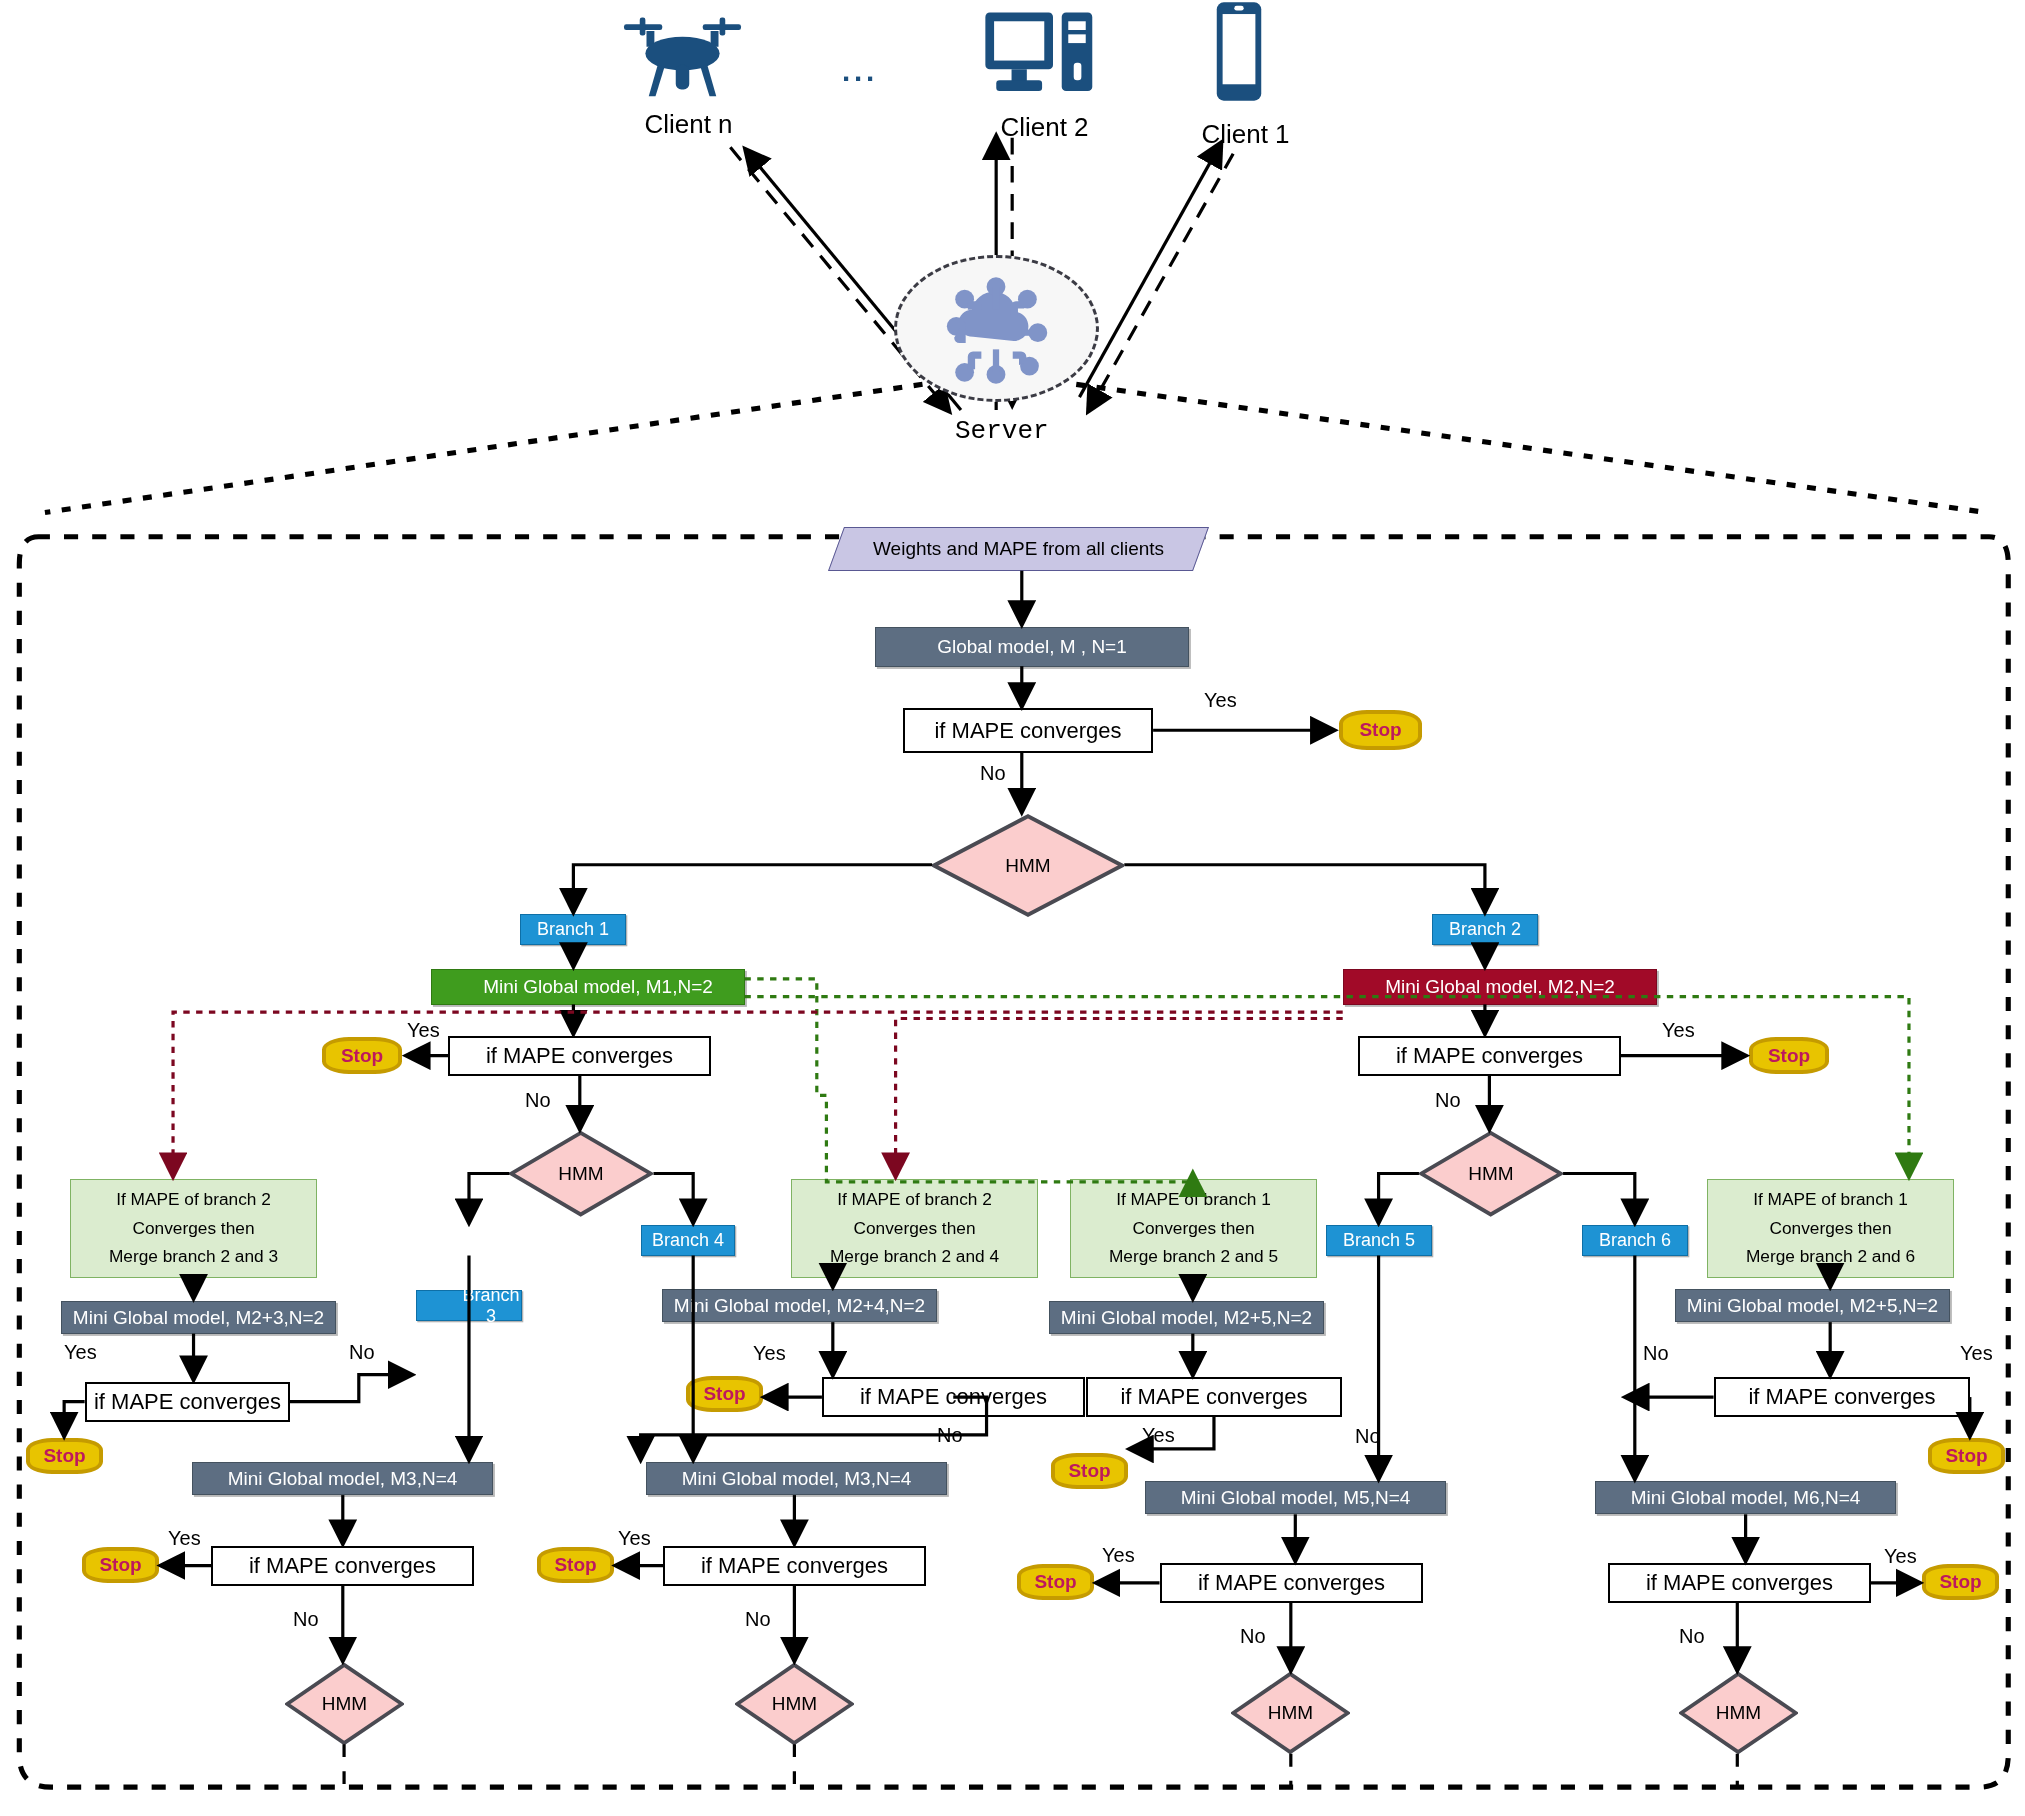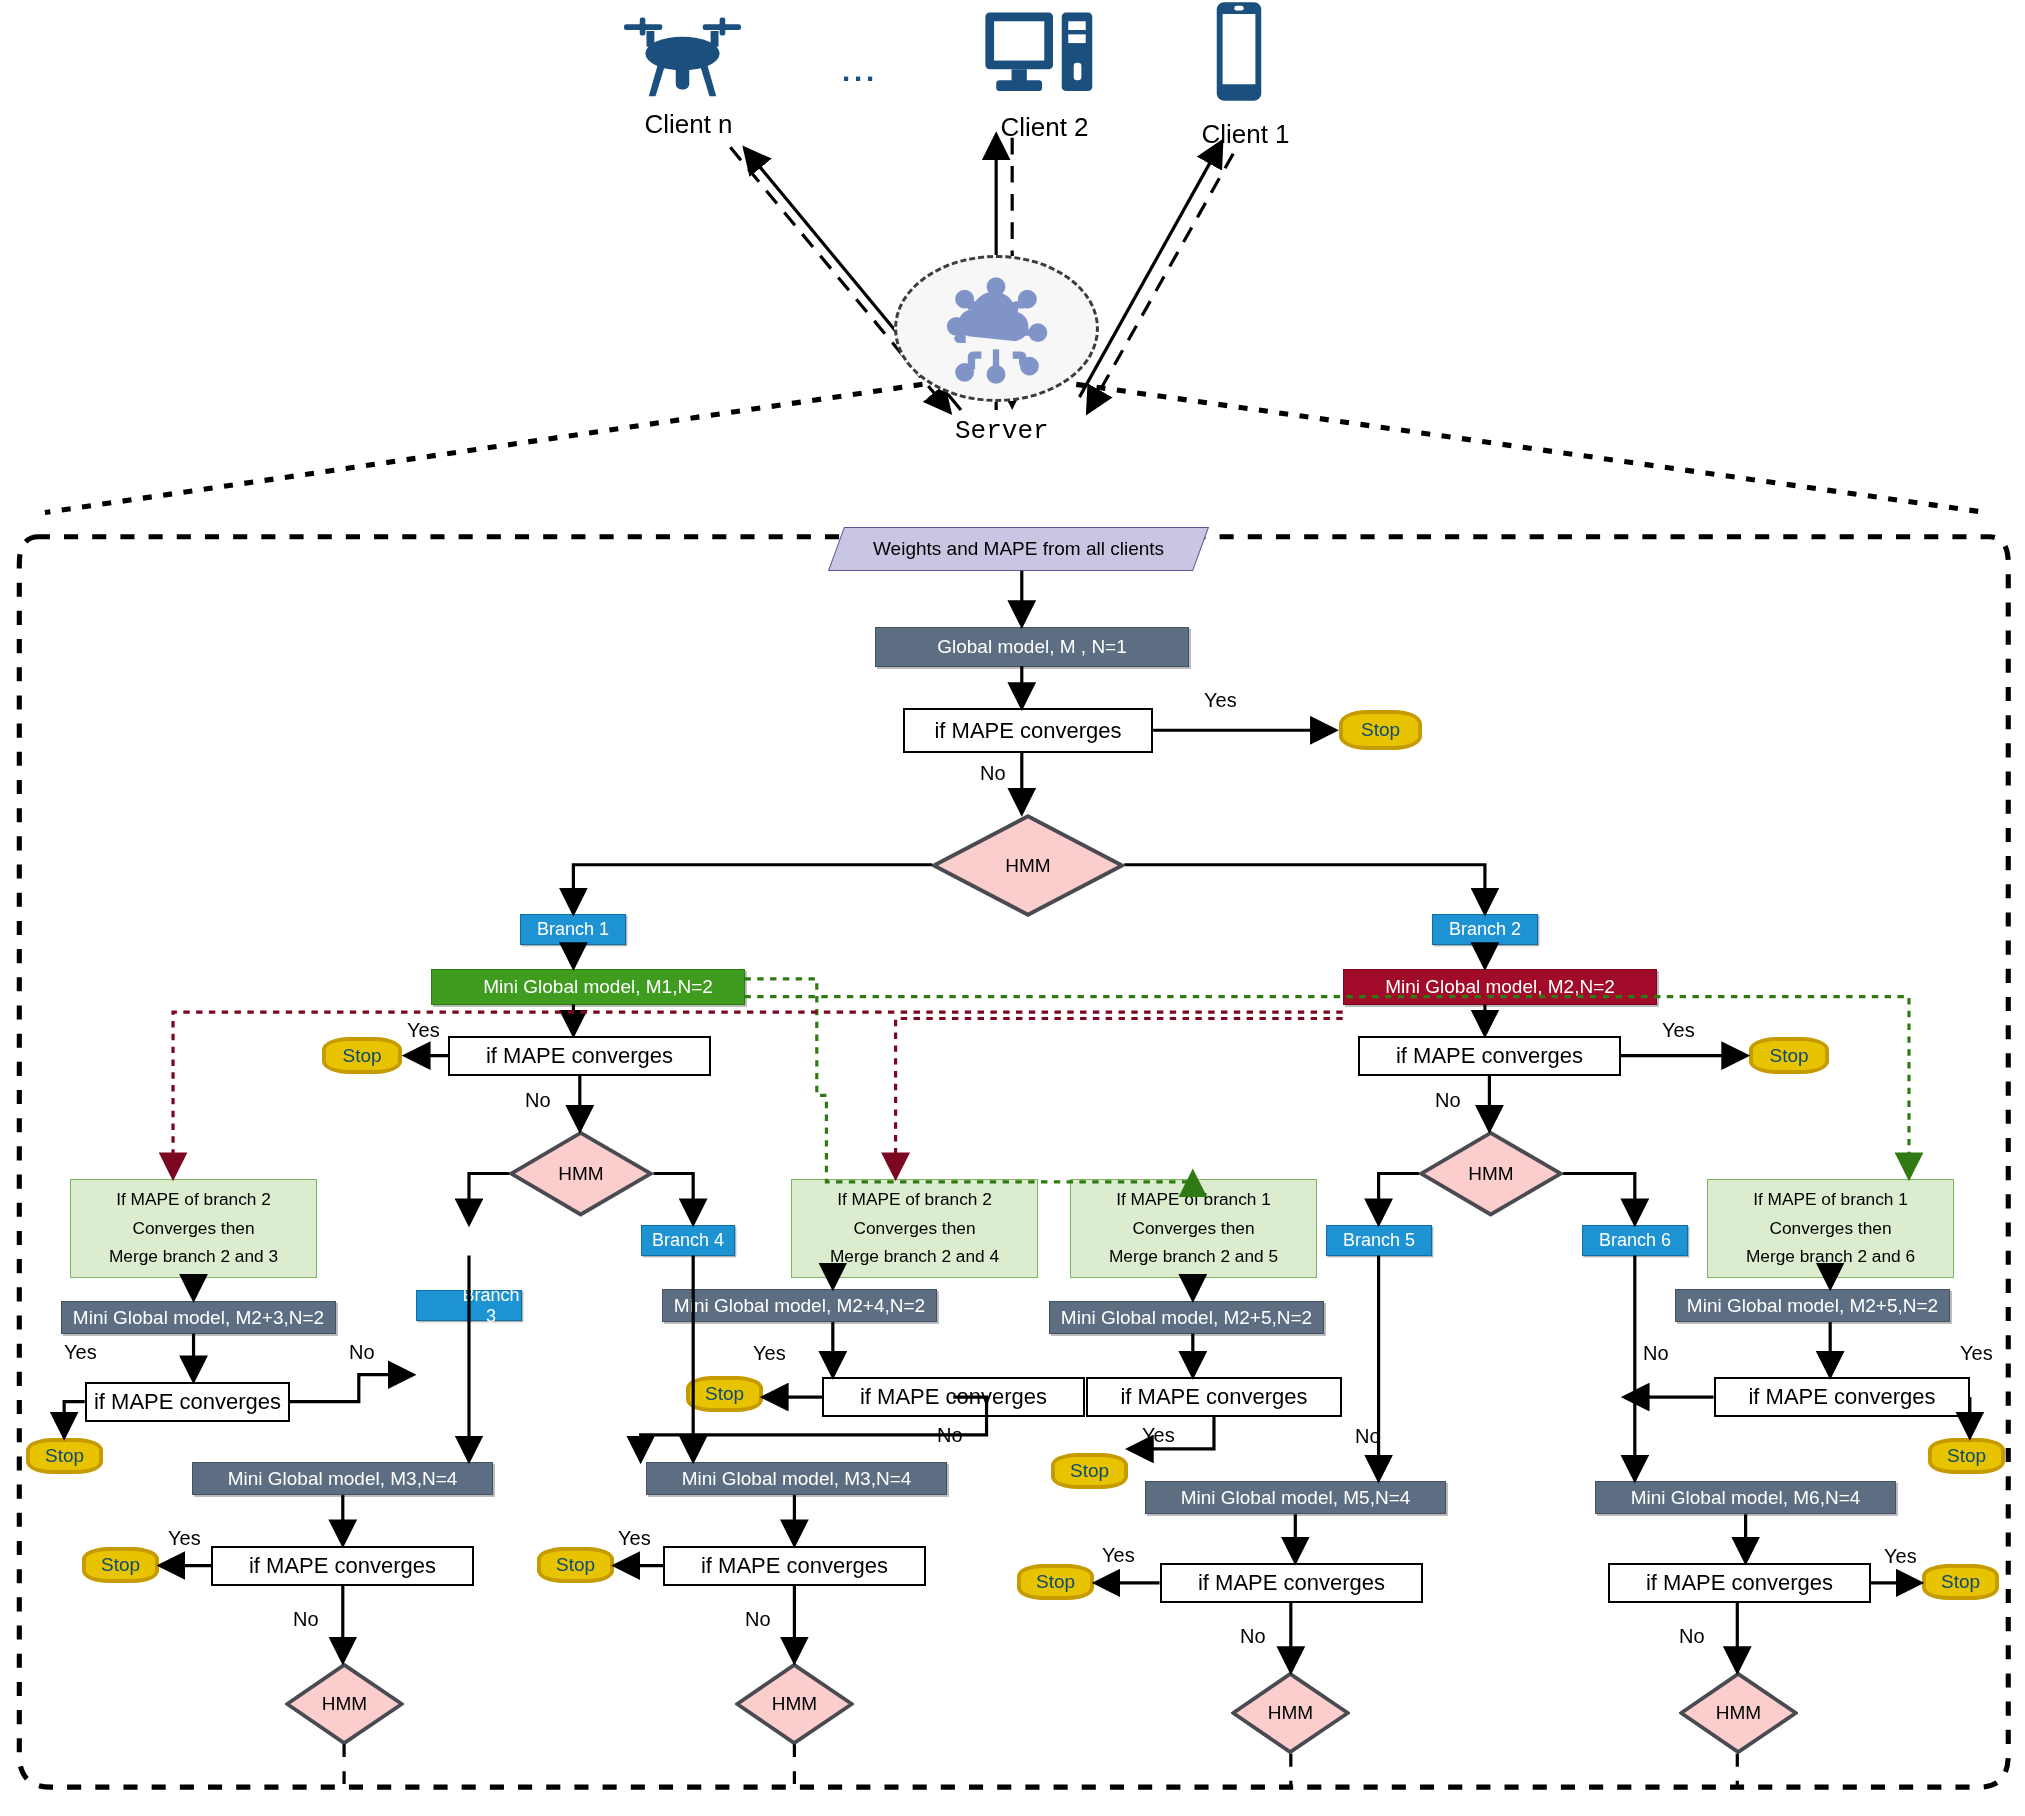--- a/index.html
+++ b/index.html
@@ -34,21 +34,21 @@
   .decision{background:#ffffff;border:2.6px solid #000;color:#000;font-size:22px;}
 
   .branch{background:#1e93d4;border:1.3px solid #0e6fa6;color:#fff;font-size:18px;
       box-shadow:1.3px 1.3px 0 rgba(0,0,0,.30);}
 
   .merge-box{background:#dbeccf;border:1.9px solid #7fb363;color:#000;font-size:17.3px;
       flex-direction:column;padding:5.1px 3.8px;}
   .merge-box span{display:block;margin:4.5px 0;}
 
   .stop{background:#e8c400;border:4.5px solid #c59b00;border-radius:34%;
-      color:#0c4a6e;font-size:19px;}
+      color:#be185d;font-size:19px;font-weight:bold;}
 
   .diamond{position:absolute;}
   .diamond .dlabel{position:absolute;left:0;right:0;top:50%;transform:translateY(-50%);
       text-align:center;font-size:19px;color:#000;pointer-events:none;}
 
   .edge-label{position:absolute;font-size:20px;color:#000;white-space:nowrap;}
 
   svg.layer{position:absolute;left:0;top:0;width:2025px;height:1816px;
       pointer-events:none;overflow:visible;}
   svg.layer.top{z-index:5;}

